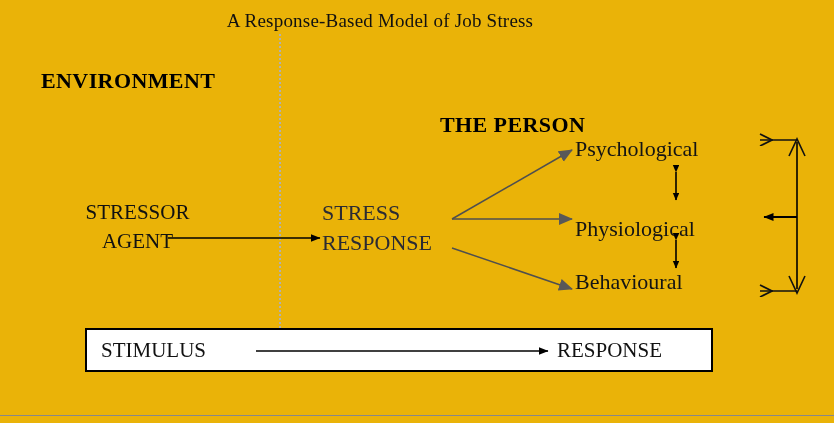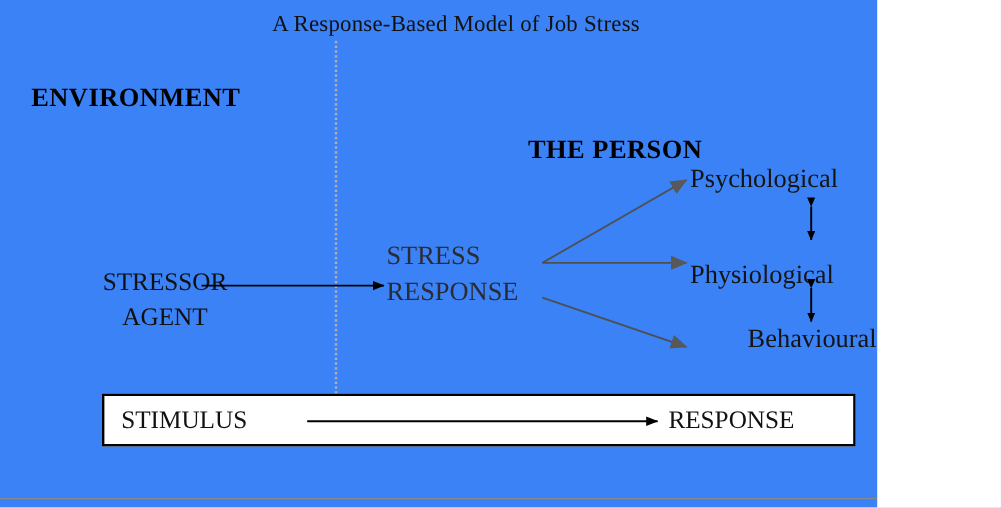--- a/index.html
+++ b/index.html
@@ -6,23 +6,23 @@
     margin: 0;
     padding: 0;
     background: #ffffff;
   }
   body {
     font-family: "Liberation Serif", "DejaVu Serif", serif;
     color: #000000;
   }
   #canvas {
     position: relative;
-    width: 731px;
+    width: 834px;
     height: 423px;
-    background: #3b82f6;
+    background: #eab308;
     overflow: hidden;
   }
   .abs { position: absolute; }
 
   
   #title {
     left: 0; top: 10px;
     width: 760px;
     text-align: center;
     font-size: 19px;
@@ -30,60 +30,59 @@
     color: #111;
   }
 
   
   .section-head {
     font-size: 22px;
     font-weight: bold;
     color: #000;
     letter-spacing: 0.4px;
   }
-  #env-head { left: 26px; top: 68px; }
+  #env-head { left: 41px; top: 68px; }
   #person-head { left: 440px; top: 68px; margin-top: 44px; }
 
   
   #divider {
     left: 279px; top: 34px;
     width: 0px; height: 298px;
     border-left: 2px dotted #b0b0b0;
   }
 
   
   #stressor {
     left: 30px; top: 198px;
     width: 215px;
     text-align: center;
     font-size: 21px;
     line-height: 29px;
     color: #111;
-    margin-top: 23px;
   }
 
   
   #stress-response {
     left: 322px; top: 198px;
     width: 165px;
     text-align: left;
     font-size: 22px;
     line-height: 30px;
     color: #2b2b33;
   }
 
   
   .outcome {
     font-size: 22px;
     color: #141414;
     white-space: nowrap;
   }
   #psychological { left: 575px; top: 136px; }
   #physiological { left: 575px; top: 204px; margin-top: 12px; }
-  #behavioural  { left: 575px; top: 269px; margin-left: 48px; }
+  #behavioural  { left: 575px; top: 269px; }
 
   
   #sr-box {
     left: 85px; top: 328px;
     width: 628px; height: 44px;
     border: 2px solid #000;
     box-sizing: border-box;
     background: #fff;
   }
   #stimulus {

